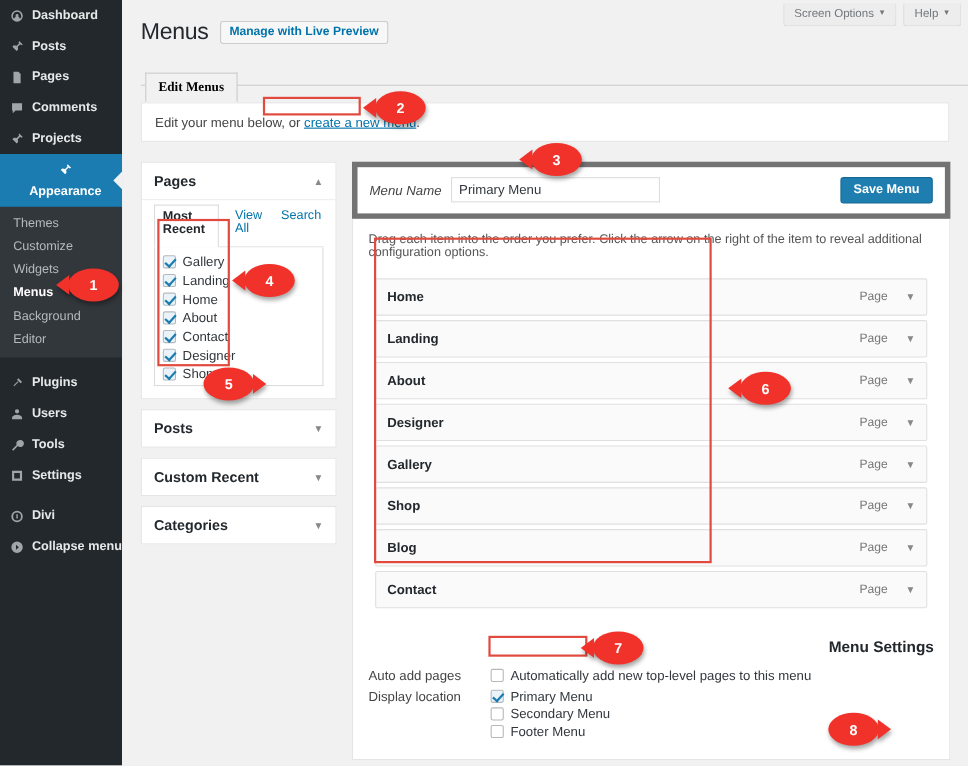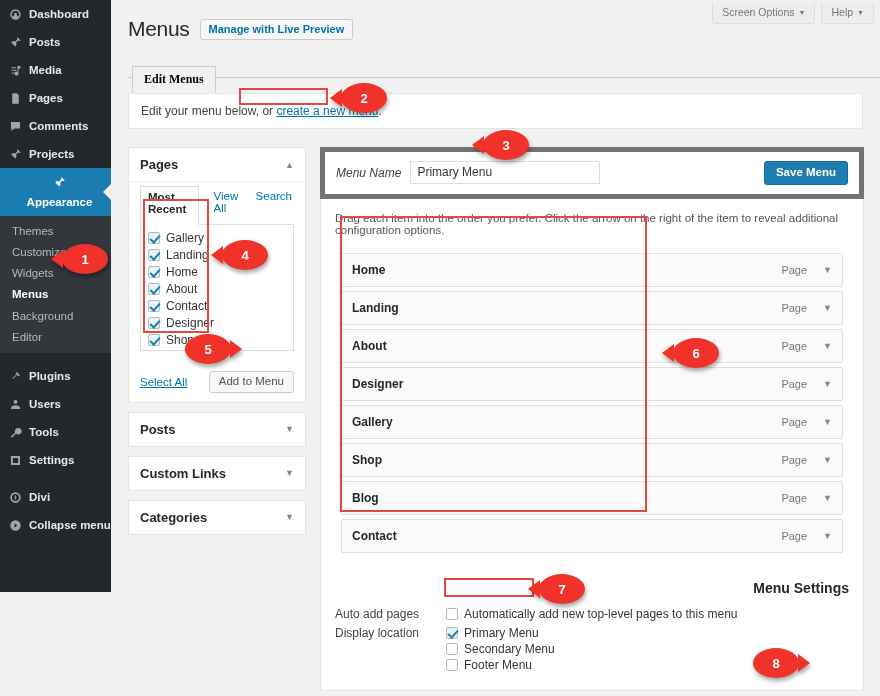--- a/index.html
+++ b/index.html
@@ -9,21 +9,21 @@
     font-family: "Liberation Sans", sans-serif;
     font-size: 13px;
     color: #32373c;
     background: #f1f1f1;
     overflow: hidden;
     position: relative;
   }
 
   
   #adminmenu {
-    position:absolute; left:0; top:0; width:111px; height:592px;
+    position:absolute; left:0; top:0; width:111px; height:696px;
     background:#23282d; color:#eee;
   }
   .menu-top {
     display:flex; align-items:center; gap:7px;
     padding:7px 0 7px 8px; font-size:11.5px; font-weight:bold;
     color:#e6e9ea; position:relative; line-height:1.1;
   }
   .menu-top .ico { width:14px; height:14px; display:inline-flex; align-items:center; justify-content:center; color:#a0a5aa; flex:0 0 14px;}
   .menu-top .ico svg { width:13px; height:13px; fill:#a0a5aa; }
   .menu-top.current { background:#1a7cb0; color:#fff;flex-direction:column; }
@@ -182,28 +182,20 @@
 
   <div class="menu-top">
     <span class="ico">
       <svg viewBox="0 0 20 20">
           <path d="M13 2l5 5-2 1-1.5-1.5-3.5 3.5.5 4-2 2-3-3-4 4 4-4-3-3 2-2 4 .5 3.5-3.5L12 4z"></path>
         </svg>
     </span>
     <span>Posts</span>
   </div>
 
-  <div class="menu-top">
-    <span class="ico">
-      <svg viewBox="0 0 20 20">
-          <path d="M13 3v9.2a3 3 0 10 1.6 2.6V7h3V3zM4 5h7v1.5H4zM4 9h7v1.5H4zM4 13h5v1.5H4z"></path>
-        </svg>
-    </span>
-    <span>Media</span>
-  </div>
 
   <div class="menu-top">
     <span class="ico">
       <svg viewBox="0 0 20 20">
           <path d="M5 2h7l3 3v13H5zm2 4h5v1.5H7zm0 3h6v1.5H7zm0 3h6v1.5H7z"></path>
         </svg>
     </span>
     <span>Pages</span>
   </div>
 
@@ -371,36 +363,32 @@
                 <span class="cb on"></span>
                 <span>Shop</span>
               </div>
               <div class="chkitem">
                 <span class="cb on"></span>
                 <span>Blog</span>
               </div>
             </div>
           </div>
         </div>
-        <div class="pb-foot">
-          <a class="selall">Select All</a>
-          <button class="btn-sec">Add to Menu</button>
-        </div>
       </div>
 
       <div class="postbox">
         <div class="pb-head nb">
           <span>Posts</span>
           <span class="caret">▼</span>
         </div>
       </div>
 
       <div class="postbox">
         <div class="pb-head nb">
-          <span>Custom Links</span>
+          <span>Custom Recent</span>
           <span class="caret">▼</span>
         </div>
       </div>
 
       <div class="postbox">
         <div class="pb-head nb">
           <span>Categories</span>
           <span class="caret">▼</span>
         </div>
       </div>

